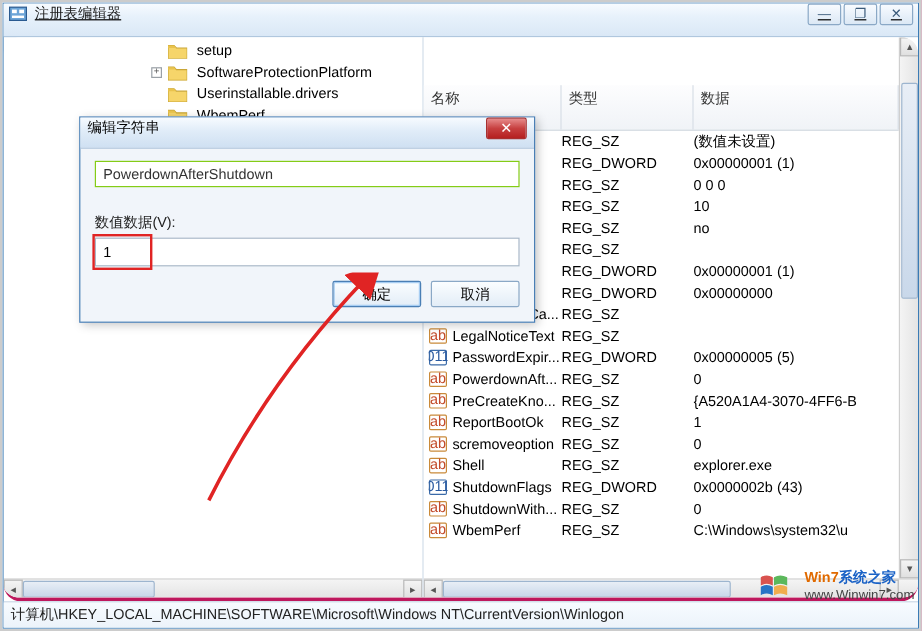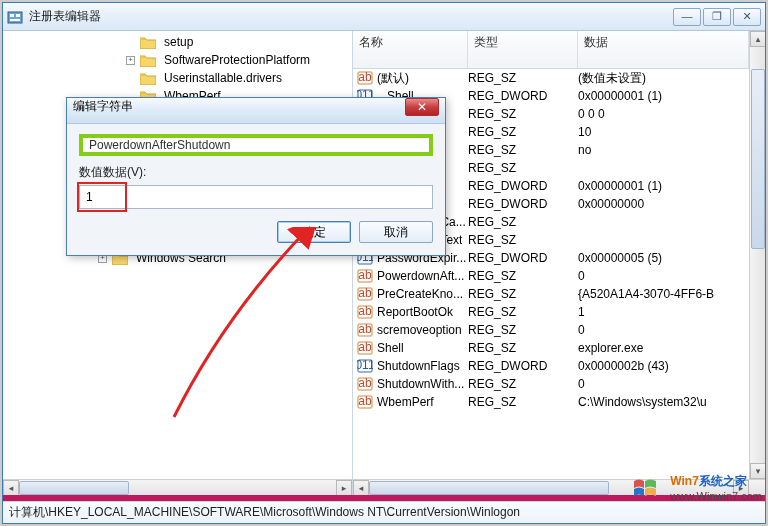--- a/index.html
+++ b/index.html
@@ -1,50 +1,50 @@
 <!DOCTYPE html>
 <html><head>
 <meta charset="utf-8">
 <style>
 * { box-sizing: border-box; margin: 0; padding: 0; font-family: "Microsoft YaHei", "SimSun", Tahoma, sans-serif; font-size: 12px; }
 body { width: 768px; height: 526px; background: #fff; position: relative; overflow: hidden; border: 2px solid #ccc; }
 
 
 .window { position: absolute; left: 0; top: 0; right: 0; bottom: 0; background: #fff; border: 1px solid #3a7bb5; display: flex; flex-direction: column; }
-.titlebar { height: 28px; background: linear-gradient(#f7fbff,#e7f1fb 40%,#dae8f6); border-bottom: 1px solid #b0c7de; display: flex; align-items: center; padding: 0 4px; }
+.titlebar { height: 28px; background: linear-gradient(#f7fbff,#e7f1fb 40%,#dae8f6); border-bottom: 1px solid #b0c7de; display: flex; padding: 0 4px; text-decoration: underline; }
 .titlebar .app-icon { width: 16px; height: 16px; margin-right: 6px; }
 .titlebar .title { flex: 1; color: #1a1a1a; }
 .winbtns { display: flex; gap: 2px; }
 .winbtn { width: 28px; height: 18px; border: 1px solid #8aa8c6; border-radius: 2px; background: linear-gradient(#f8fbff,#dbe8f5); display: flex; align-items: center; justify-content: center; color: #3a5a7a; font-size: 11px; line-height: 1; }
 
 .menubar { height: 22px; background: linear-gradient(#fafdff,#ecf3fa); border-bottom: 1px solid #cad8e6; display: flex; align-items: center; padding: 0 4px; gap: 2px; }
 .menuitem { padding: 2px 8px; }
 
-.content { flex: 1; display: flex; border-bottom: 6px solid #be185d; overflow: hidden; }
+.content { flex: 1; display: flex; border-bottom: 3px solid #be185d; overflow: hidden; border-radius: 14px; }
 .pane-left { width: 350px; border-right: 1px solid #cad8e6; overflow: hidden; position: relative; }
 .pane-right { flex: 1; overflow: hidden; position: relative; }
 
 
 .tree { position: absolute; left: 0; top: 0; right: 0; bottom: 0; background: #fff; padding-top: 2px; }
 .tree-node { display: flex; align-items: center; height: 18px; white-space: nowrap; }
 .toggle { width: 9px; height: 9px; border: 1px solid #9aa0a6; background: #fff; display: inline-flex; align-items: center; justify-content: center; font-size: 8px; line-height: 1; color: #555; margin: 0 3px; }
 .folder-icon { width: 16px; height: 13px; margin: 0 4px 0 2px; }
 .tree-label { padding: 1px 3px; border: 1px solid transparent; }
 .tree-label.sel { background: #e8f0fb; border: 1px dotted #5a8ac0; }
 
 .hscroll { position: absolute; left: 0; right: 0; bottom: 0; height: 16px; background: linear-gradient(#f4f4f4,#e4e4e4); border-top: 1px solid #cfcfcf; }
 .hscroll-thumb { position: absolute; top: 1px; height: 14px; background: linear-gradient(#e8eef6,#c9d8ea); border: 1px solid #9db5cf; border-radius: 2px; }
 .hscroll-btn { position: absolute; top: 0; width: 16px; height: 16px; background: linear-gradient(#f4f4f4,#e0e0e0); border: 1px solid #b8b8b8; display:flex;align-items:center;justify-content:center; font-size:9px;color:#555;}
 .vscroll { position: absolute; top: 0; right: 0; bottom: 16px; width: 16px; background: linear-gradient(to right,#f4f4f4,#e4e4e4); border-left: 1px solid #cfcfcf; }
 .vscroll-thumb { position: absolute; left: 1px; width: 14px; background: linear-gradient(#e8eef6,#c9d8ea); border: 1px solid #9db5cf; border-radius: 2px; }
 .vscroll-btn { position: absolute; left: 0; width: 16px; height: 16px; background: linear-gradient(#f4f4f4,#e0e0e0); border: 1px solid #b8b8b8; display:flex;align-items:center;justify-content:center; font-size:9px;color:#555;}
 
 
 .listview { position: absolute; left: 0; top: 0; right: 0; bottom: 0; background: #fff; }
-.listhdr { height: 38px; display: flex; background: linear-gradient(#fdfdfe,#f0f3f7); border-bottom: 1px solid #d0d7df; }
+.listhdr { height: 38px; display: flex; background: linear-gradient(#fdfdfe,#f0f3f7); border-bottom: 1px solid #d0d7df; margin-top: 40px; }
 .listhdr > div { border-right: 1px solid #d8dee6; padding: 3px 6px; color: #333; }
 .col-name { width: 115px; }
 .col-type { width: 110px; }
 .col-data { flex: 1; }
 .listrow { display: flex; align-items: center; height: 18px; padding-left: 4px; }
 .listrow .cell-name { width: 111px; display: flex; align-items: center; overflow: hidden; }
 .listrow .cell-type { width: 110px; }
 .listrow .cell-data { flex: 1; overflow: hidden; white-space: nowrap; }
 .val-icon { width: 16px; height: 16px; margin-right: 4px; flex-shrink: 0; }
 .row-text { overflow: hidden; text-overflow: ellipsis; white-space: nowrap; }
@@ -53,21 +53,21 @@
 .statusbar { height: 22px; border-top: 1px solid #cad8e6; background: linear-gradient(#f7fbff,#ecf3fa); display: flex; align-items: center; padding: 0 6px; color: #222; }
 
 
 .overlay { position: absolute; left: 0; top: 0; right: 0; bottom: 0; }
 .dialog { position: absolute; left: 64px; top: 95px; width: 380px; background: #f1f5fa; border: 1px solid #4a7fb5; box-shadow: 2px 2px 8px rgba(0,0,0,.25); }
 .dlg-titlebar { height: 26px; background: linear-gradient(#f7fbff,#e0ecf8 45%,#cfe0f2); border-bottom: 1px solid #b2c8de; display: flex; align-items: flex-start; padding: 0 6px; }
 .dlg-title { flex: 1; }
 .dlg-close { width: 34px; height: 18px; border: 1px solid #a83030; border-radius: 2px; background: linear-gradient(#e78b8b,#c74040 50%,#b52020); color: #fff; display: flex; align-items: center; justify-content: center; font-size: 11px; }
 .dlg-body { padding: 10px 12px 12px; }
 .field-label { margin-bottom: 4px; color: #222; }
-.field-input { width: 100%; height: 22px; border: 4px solid #84cc16; background: #fff; padding: 2px 6px; margin-bottom: 8px; }
+.field-input { width: 100%; height: 22px; border: 1px solid #84cc16; background: #fff; padding: 2px 6px; margin-bottom: 21px; }
 .field-input.ro { color: #333; }
 .value-wrap { position: relative; margin-bottom: 12px; }
 .value-input { width: 100%; height: 24px; border: 1px solid #a9b8c8; background: #fff; padding: 2px 6px; }
 .red-box { position: absolute; left: -2px; top: -3px; width: 50px; height: 30px; border: 2px solid #e02424; pointer-events: none; }
 .dlg-btnrow { display: flex; justify-content: flex-end; gap: 8px; }
 .dlg-btn { width: 74px; height: 22px; border: 1px solid #8aa8c6; border-radius: 2px; background: linear-gradient(#fafdff,#e3edf7); text-align: center; }
 .dlg-btn.primary { border-color: #4a7fb5; box-shadow: 0 0 0 1px #a7cdf2 inset; }
 
 
 .arrow { position: absolute; left: 162px; top: 225px; width: 170px; height: 200px; pointer-events: none; }

